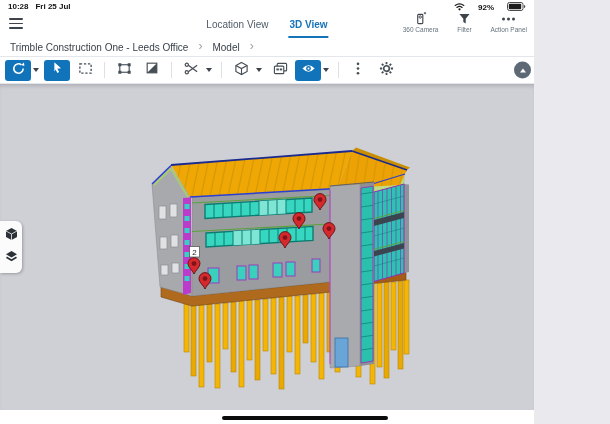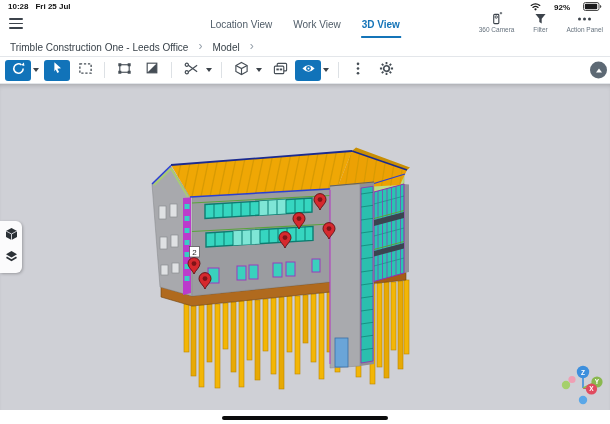--- a/index.html
+++ b/index.html
@@ -1,17 +1,17 @@
 <!DOCTYPE html>
 <html><head>
 <meta charset="utf-8">
 <style>
   html,body{margin:0;padding:0;background:#e9e9ee;}
   .screen{
-    position:relative;width:610px;height:424px;background:#fff;overflow:hidden;
+    position:relative;width:534px;height:424px;background:#fff;overflow:hidden;
     font-family:"Liberation Sans",sans-serif;color:#2f3640;
   }
   
   .status-bar{position:absolute;top:0;left:0;right:0;height:12px;display:flex;align-items:flex-start;justify-content:space-between;padding:2px 8px 0 8px;box-sizing:border-box;}
   .sb-left{display:flex;gap:7px;font-size:8px;font-weight:600;color:#111;}
   .sb-right{display:flex;align-items:center;gap:13px;font-size:8px;font-weight:600;color:#111;}
   
   .header{position:absolute;top:11px;left:0;right:0;height:27px;background:#fff;}
   .hamburger{position:absolute;left:9px;top:7px;width:14px;height:11px;display:flex;flex-direction:column;justify-content:space-between;cursor:pointer;}
   .hamburger span{display:block;height:1.6px;background:#3c434b;border-radius:1px;}
@@ -75,21 +75,20 @@
   </div>
 
   <div class="header">
     <div class="hamburger">
         <span></span>
         <span></span>
         <span></span>
       </div>
     <div class="tabs">
       <div class="tab">Location View</div>
-      <div class="tab">Work View</div>
       <div class="tab active">3D View</div>
     </div>
     <div class="hdr-actions">
       <div class="hdr-action">
         <span class="ic">
           <svg width="13" height="13" viewBox="0 0 14 14">
               <rect x="4" y="2.5" width="5.5" height="10" rx="1" fill="none" stroke="#3c434b" stroke-width="1.2"></rect>
               <circle cx="6.7" cy="5.4" r="1.3" fill="none" stroke="#3c434b" stroke-width="1"></circle>
               <path d="M10.5 1.2h2.6M11.8 0v2.5" stroke="#3c434b" stroke-width="0.9"></path>
             </svg>

